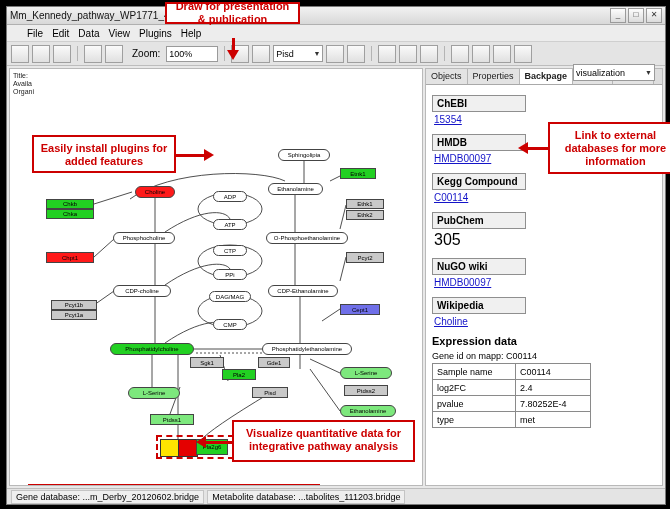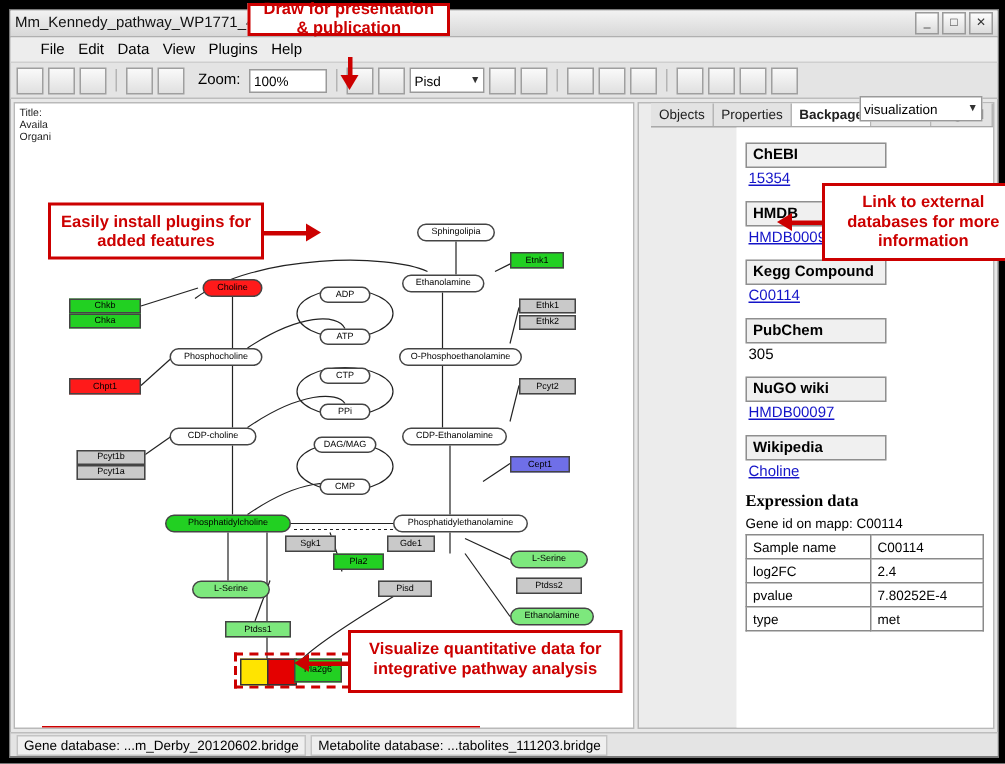--- a/index.html
+++ b/index.html
@@ -35,29 +35,29 @@
   .zoomlbl{font-size:10px;margin:0 3px 0 6px;}
   .zoominput{width:46px;height:14px;border:1px solid #9a9a9a;background:#fff;font-size:9px;padding:0 2px;line-height:14px;}
   .combo{height:15px;border:1px solid #9a9a9a;background:#fff;font-size:9px;display:inline-flex;align-items:center;padding:0 2px;}
   .combo .arrow{margin-left:auto;font-size:7px;color:#333;}
   .vis-combo{position:absolute;right:10px;top:57px;width:76px;}
   
   .main{flex:1;display:flex;min-height:0;}
   .canvaswrap{position:relative;flex:1;background:#fff;border:1px solid #b9b9b9;margin:2px;overflow:hidden;}
   .infoleft{position:absolute;left:3px;top:3px;font-size:7px;color:#222;line-height:8px;}
   
-  .side{width:236px;margin:2px 2px 2px 0;display:flex;flex-direction:column;background:#ececec;border:1px solid #b9b9b9;align-items:flex-end;}
+  .side{width:236px;margin:2px 2px 2px 0;display:flex;flex-direction:column;background:#ececec;border:1px solid #b9b9b9;}
   .tabs{display:flex;height:15px;background:#dedede;border-bottom:1px solid #a9a9a9;}
   .tab{font-size:9px;padding:2px 5px 0 5px;border-right:1px solid #b5b5b5;background:#e3e3e3;color:#222;}
   .tab.active{background:#fff;font-weight:bold;}
   .sidebody{flex:1;background:#fff;overflow:hidden;padding:4px 6px;}
   .dbbox{border:1px solid #8f8f8f;background:#f0f0f0;font-weight:bold;font-size:10px;padding:2px 4px;margin:6px 0 2px 0;display:inline-block;min-width:84px;}
   .dblink{color:#1414c8;text-decoration:underline;font-size:10px;display:block;margin:0 0 3px 2px;}
-  .dbtext{font-size:10px;margin:0 0 3px 2px;}
-  .exprhdr{font-weight:bold;font-size:11px;margin:8px 0 4px 0;font-family:Liberation Serif, serif;}
+  .dbtext{font-size:16px;margin:0 0 3px 2px;}
+  .exprhdr{font-weight:bold;font-size:11px;margin:8px 0 4px 0;}
   .geneid{font-size:9px;margin-bottom:2px;}
   table.expr{border-collapse:collapse;font-size:9px;}
   table.expr td{border:1px solid #8a8a8a;padding:1px 4px;height:13px;}
   table.expr td.k{width:74px;}
   table.expr td.v{width:66px;}
   
   .statusbar{height:15px;background:#e4e4e4;border-top:1px solid #bdbdbd;display:flex;align-items:center;font-size:9px;padding:0 4px;}
   .statusbar .cell{border:1px solid #c4c4c4;background:#efefef;padding:0 4px;height:12px;line-height:12px;margin-right:3px;}
   
   .node{position:absolute;font-size:6px;display:flex;align-items:center;justify-content:center;text-align:center;box-sizing:border-box;}

